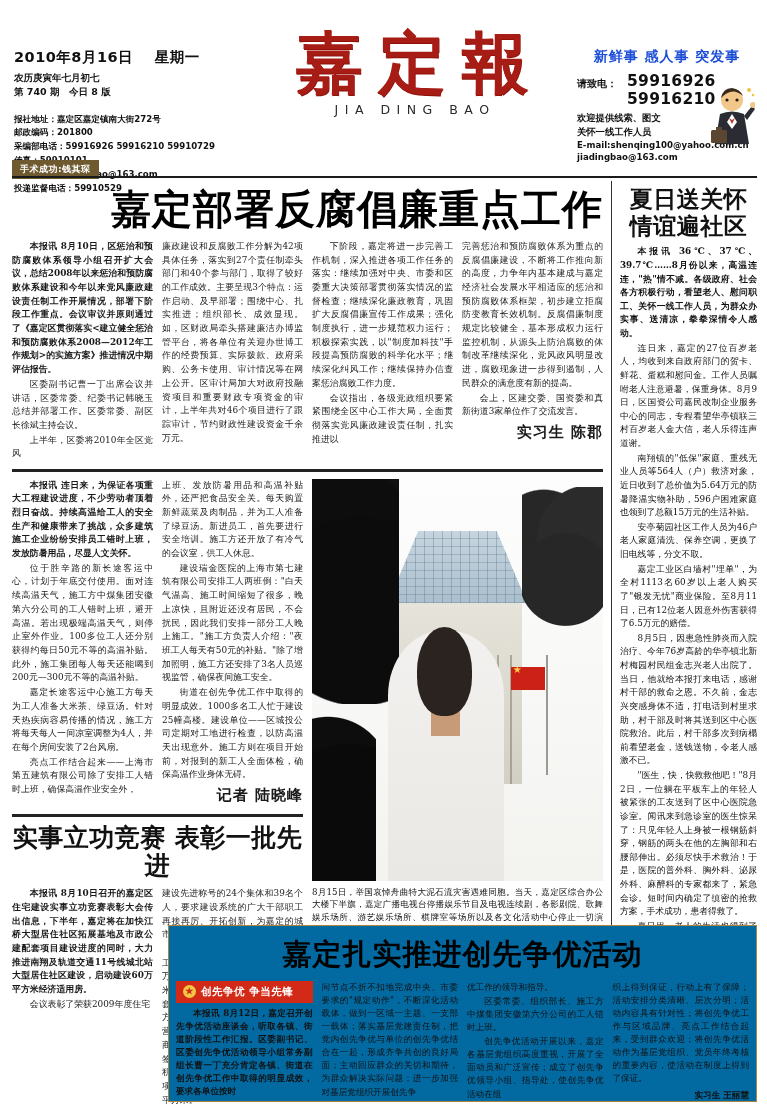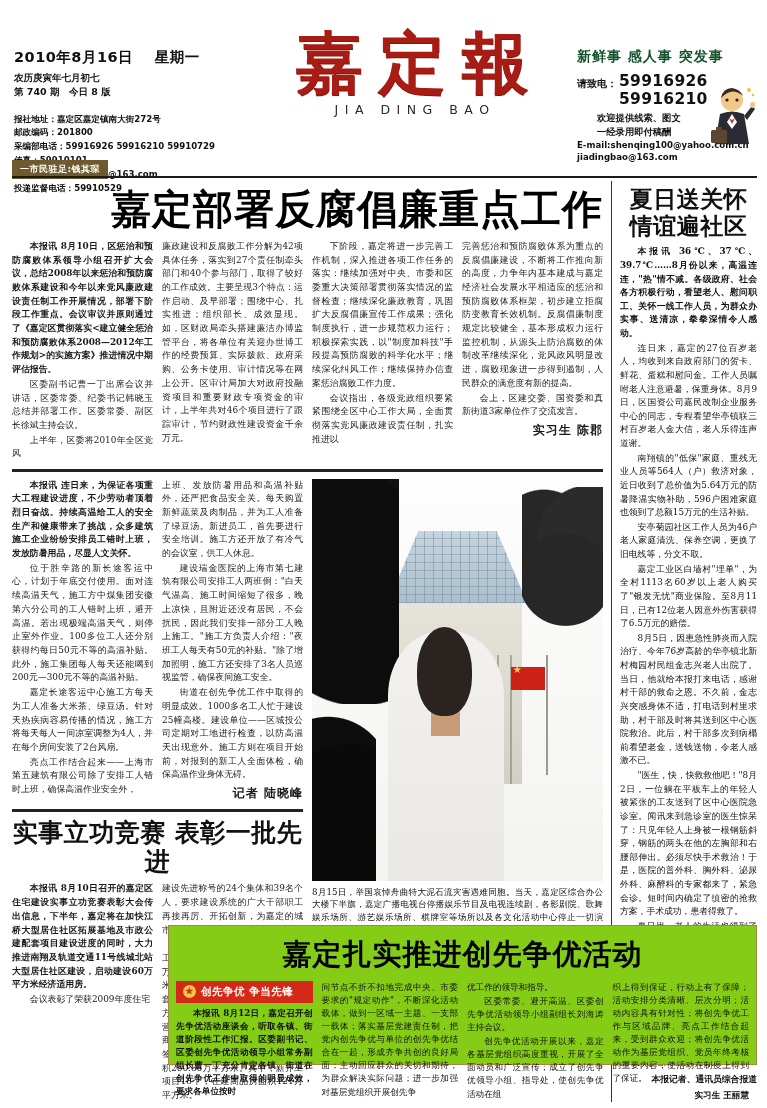--- a/index.html
+++ b/index.html
@@ -26,26 +26,26 @@
   .logo-cn {
     font-family:"DejaVu Serif","Liberation Serif",serif;
     font-size:67px; font-weight:bold; color:#a71c14;
     letter-spacing:16px; line-height:1.05;
     text-indent:16px;
     text-shadow:0.5px 0.5px 0 #8d1209;
   }
   .logo-en { font-size:12.5px; letter-spacing:6.5px; color:#2a2a2a; margin-top:4px; text-indent:6px; font-weight:500;}
 
   .mh-right { position:absolute; right:10px; top:48px; width:180px; }
-  .mh-slogan { color:#14532d; font-weight:bold; font-size:14px; letter-spacing:1px; text-align:left; }
-  .mh-tel-row { display:flex; align-items:flex-start; margin-top:7px; }
+  .mh-slogan { color:#1d4ed8; font-weight:bold; font-size:14px; letter-spacing:1px; text-align:center; }
+  .mh-tel-row { display:flex; align-items:flex-start; margin-top:7px;gap:8px; }
   .mh-tel-lbl { font-size:10px; font-weight:bold; padding-top:4px; white-space:nowrap; }
   .mh-tels { margin-left:2px; }
   .mh-tel { font-size:15.5px; font-weight:bold; letter-spacing:.3px; line-height:1.15; }
-  .mh-note { font-size:9.3px; font-weight:bold; line-height:1.5; margin-top:2px;margin-left:20px; }
+  .mh-note { font-size:9.3px; font-weight:bold; line-height:1.5; margin-top:2px; }
   .mh-mail { font-size:8.6px; line-height:1.45; font-weight:bold; }
   .mh-mail2 { }
   .mascot { position:absolute; right:2px; top:36px; width:56px; height:70px; }
 
   
   .mh-rule { position:absolute; left:12px; right:10px; top:176px; height:2px; background:#1a1a1a; }
 
   
   .credit-bar {
     position:absolute; left:12px; top:160px;
@@ -67,21 +67,21 @@
     text-align:right; line-height:1.12; margin:6px 0 8px 0; color:#000;
   }
   .rule-thick { height:2.5px; background:#222; margin:7px 0; }
 
   
   .cbox { display:flex; gap:9px; }
   .ccol { flex:1; font-size:8.9px; line-height:1.54; text-align:justify;
           font-family:"DejaVu Serif","Liberation Serif",serif; color:#1a1a1a; }
   .ccol p { margin:0 0 1px 0; text-indent:2em; }
   .lead-in { font-weight:bold; }
-  .byline { text-align:right; font-weight:bold; font-size:12px; margin-top:2px; letter-spacing:1px;}
+  .byline { text-align:right; font-weight:bold; font-size:15px; margin-top:2px; letter-spacing:1px;}
 
   
   .sec-head {
     font-family:"DejaVu Serif","Liberation Serif",serif;
     font-weight:bold; font-size:25px; text-align:center;
     letter-spacing:.5px; line-height:1.15; margin:5px 0 6px 0;
   }
 
   .split2 { display:flex; gap:9px; }
   .halfcol { width:50%; }
@@ -137,22 +137,22 @@
     font-weight:bold; font-size:23px; text-align:center; line-height:1.18;
     letter-spacing:.5px; margin:4px 0 6px 0;
   }
   .side-text { font-size:8.8px; line-height:1.55; text-align:justify;
                font-family:"DejaVu Serif","Liberation Serif",serif; }
   .side-text p { margin:0 0 1px 0; text-indent:2em; }
   .side-byline { text-align:right; font-weight:bold; font-size:8.8px; margin-top:3px; }
 
   
   .feature {
-    position:absolute; left:168px; top:925px; width:589px; height:140px;
-    border:1.5px solid #a8863f; background:#84cc16; padding:5px 7px 6px 7px;
+    position:absolute; left:168px; top:925px; width:589px; height:177px;
+    border:1.5px solid #a8863f; background:#0369a1; padding:5px 7px 6px 7px;
   }
   .feature-inner { border:none; height:100%; position:relative; }
   .feat-head {
     font-family:"DejaVu Serif","Liberation Serif",serif;
     font-weight:bold; font-size:29px; text-align:center; letter-spacing:1px;
     margin:4px 0 6px 0; color:#000;
   }
   .feat-cols { display:flex; gap:9px; }
   .feat-col { flex:1; font-size:8.6px; line-height:1.52; text-align:justify;
               font-family:"DejaVu Serif","Liberation Serif",serif; }
@@ -201,21 +201,21 @@
       <div class="mh-slogan">新鲜事 感人事 突发事</div>
       <div class="mh-tel-row">
         <div class="mh-tel-lbl">请致电：</div>
         <div class="mh-tels">
           <div class="mh-tel">59916926</div>
           <div class="mh-tel">59916210</div>
         </div>
       </div>
       <div class="mh-note">
         <div>欢迎提供线索、图文</div>
-        <div>一经录用即付稿酬</div>
+        <div>关怀一线工作人员</div>
       </div>
       <div class="mh-mail">
         <div>E-mail:shenqing100@yahoo.com.cn</div>
         <div class="mh-mail2">jiadingbao@163.com</div>
       </div>
       <svg class="mascot" viewBox="0 0 56 70">
         <circle cx="33" cy="16" r="11" fill="#f2c88a"></circle>
         <path d="M22 14 q11 -12 22 -2 q-3 -7 -11 -8 q-9 0 -11 10z" fill="#3a2a1c"></path>
         <circle cx="28" cy="16" r="1.6" fill="#2a1d13"></circle>
         <circle cx="38" cy="16" r="1.6" fill="#2a1d13"></circle>
@@ -224,21 +224,21 @@
         <path d="M30 34 l3 6 l3 -6 l-3 2z" fill="#c0392b"></path>
         <rect x="12" y="46" width="16" height="13" rx="1.5" fill="#5b4632"></rect>
         <rect x="17" y="43" width="6" height="4" fill="#5b4632"></rect>
         <path d="M45 32 l8 -10 l3 3 l-8 11z" fill="#2b2b33"></path>
         <circle cx="54" cy="21" r="3" fill="#f2c88a"></circle>
         <circle cx="50" cy="6" r="2" fill="#f0c33c"></circle>
         <circle cx="54" cy="11" r="1.3" fill="#f0c33c"></circle>
       </svg>
     </div>
 
-    <div class="credit-bar">一市民驻足:钱其琛</div>
+    <div class="credit-bar">手术成功:钱其琛</div>
     <div class="mh-rule"></div>
   </div>
 
   <div class="body-wrap">
     <div class="cols">
 
       <div class="col-main">
 
         <div class="lead-head">嘉定部署反腐倡廉重点工作</div>
 
@@ -357,21 +357,21 @@
             <span class="cx-emb">★</span>
             <span>创先争优 争当先锋</span>
           </div>
           <p><span class="lead-in">本报讯  8月12日，嘉定召开创先争优活动座谈会，听取各镇、街道阶段性工作汇报。区委副书记、区委创先争优活动领导小组常务副组长曹一丁充分肯定各镇、街道在创先争优工作中取得的明显成效，要求各单位按时</span></p>
         </div>
         <div class="feat-col">
           <p style="text-indent:0">间节点不折不扣地完成中央、市委要求的"规定动作"，不断深化活动载体，做到一区域一主题、一支部一载体；落实基层党建责任制，把党内创先争优与单位的创先争优结合在一起，形成齐争共创的良好局面；主动回应群众的关切和期待，为群众解决实际问题；进一步加强对基层党组织开展创先争</p>
         </div>
         <div class="feat-col">
           <p style="text-indent:0">优工作的领导和指导。</p>
-          <p>区委常委、避开高温、区委创先争优活动领导小组副组长刘海涛主持会议。</p>
+          <p>区委常委、组织部长、施工方中煤集团安徽第六分公司的工人错时上班。</p>
           <p>创先争优活动开展以来，嘉定各基层党组织高度重视，开展了全面动员和广泛宣传；成立了创先争优领导小组、指导处，使创先争优活动在组</p>
         </div>
         <div class="feat-col">
           <p style="text-indent:0">织上得到保证，行动上有了保障；活动安排分类清晰、层次分明；活动内容具有针对性；将创先争优工作与区域品牌、亮点工作结合起来，受到群众欢迎；将创先争优活动作为基层党组织、党员年终考核的重要内容，使活动在制度上得到了保证。</p>
           <div class="feat-byline">实习生 王丽慧</div>
         </div>
       </div>
     </div>
   </div>
 

